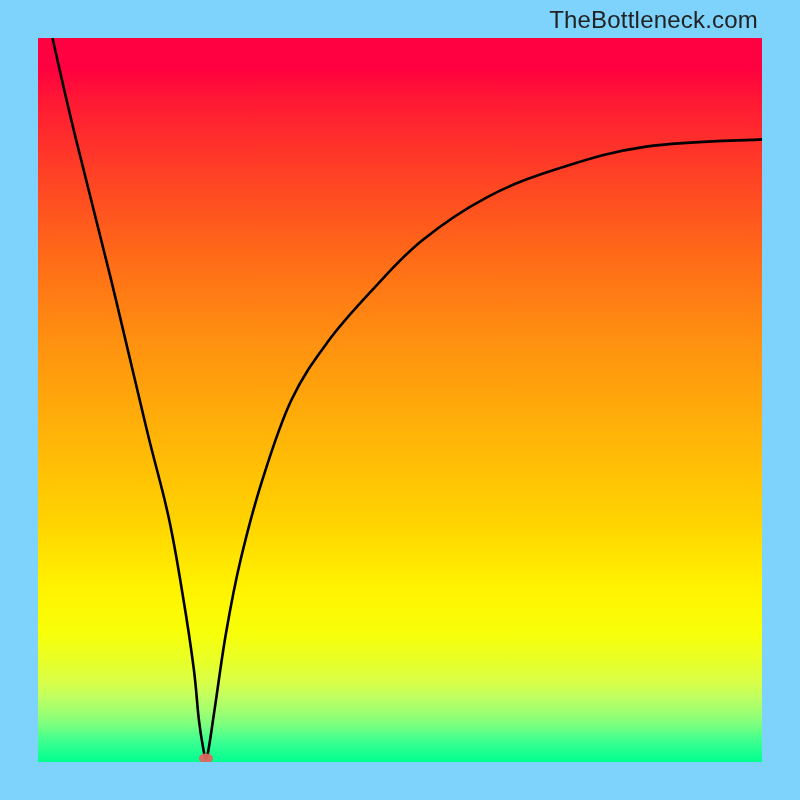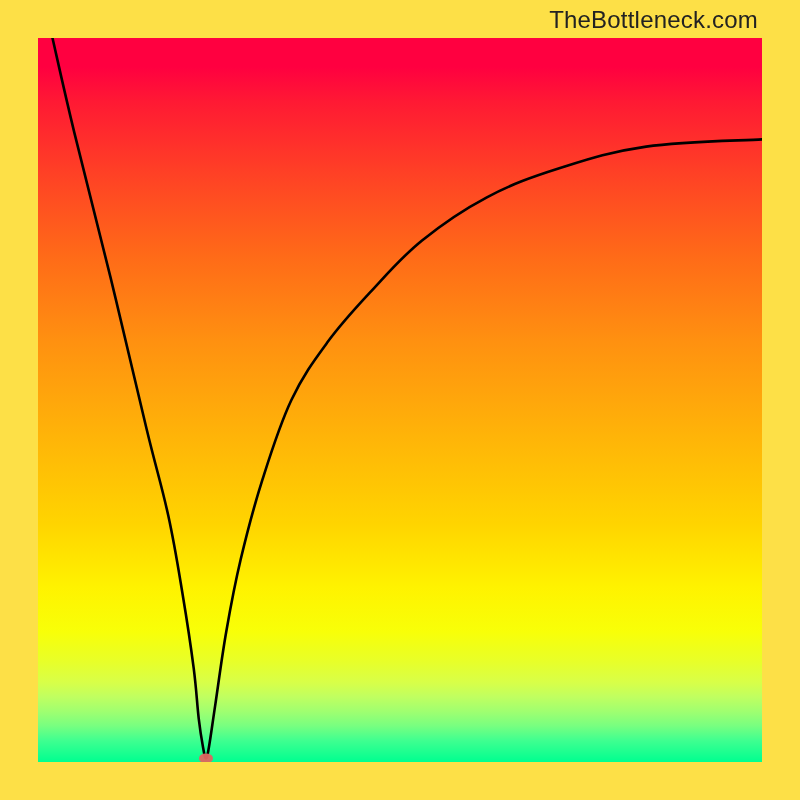--- a/index.html
+++ b/index.html
@@ -10,21 +10,21 @@
     background: #000;
     font-family: Arial, Helvetica, sans-serif;
     overflow: hidden;
   }
   .frame {
     position: absolute;
     left: 0;
     top: 0;
     width: 800px;
     height: 800px;
-    background: #fde047;
+    background: #7dd3fc;
   }
   .plot {
     position: absolute;
     left: 38px;
     top: 38px;
     width: 724px;
     height: 724px;
     overflow: hidden;
   }
   .gradient {

